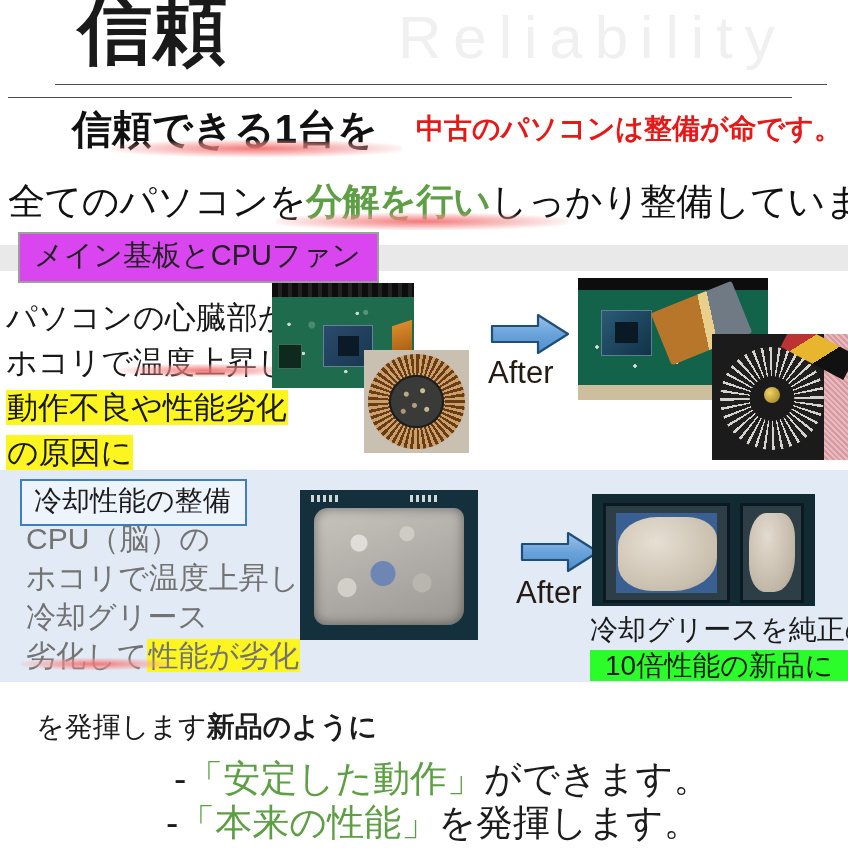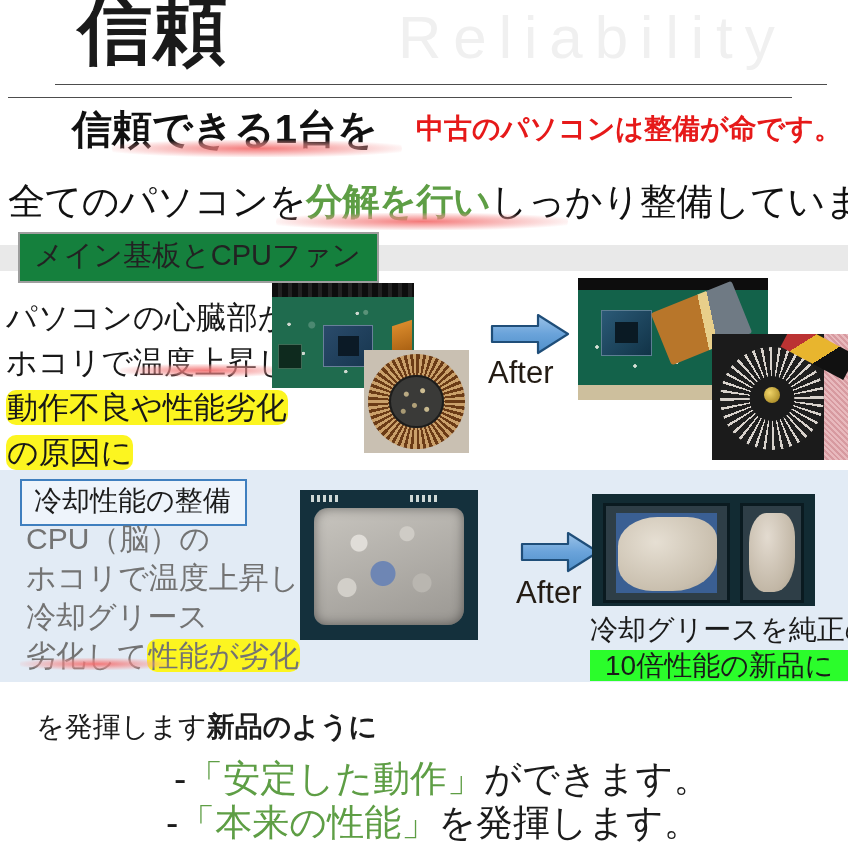--- a/index.html
+++ b/index.html
@@ -115,41 +115,40 @@
     position: absolute;
     left: 0; top: 245px;
     width: 848px; height: 26px;
     background: #e9e9e9;
   }
   #sec1-label {
     position: absolute;
     left: 18px; top: 232px;
     padding: 2px 16px 5px 14px;
     border: 2.5px solid #9e9e9e;
-    background: #15803d;
+    background: #d946ef;
     font-size: 29px;
     font-weight: 500;
     color: #222222;
     white-space: nowrap;
     box-sizing: border-box;
   }
   #sec1-text {
     position: absolute;
     left: 6px; top: 295px;
     font-size: 31px;
     font-weight: 500;
     color: #181818;
     line-height: 45px;
     white-space: nowrap;
   }
   .hl-yellow {
     background: #fcf520;
     padding: 0 1px;
     box-decoration-break: clone;
-    border-radius: 10px;
     -webkit-box-decoration-break: clone;
   }
   .hl-green {
     background: #2bfd2b;
     padding: 0 15px;
   }
   #glow-sec1 {
     left: 120px; top: 364px; width: 170px; height: 13px;
   }
 

